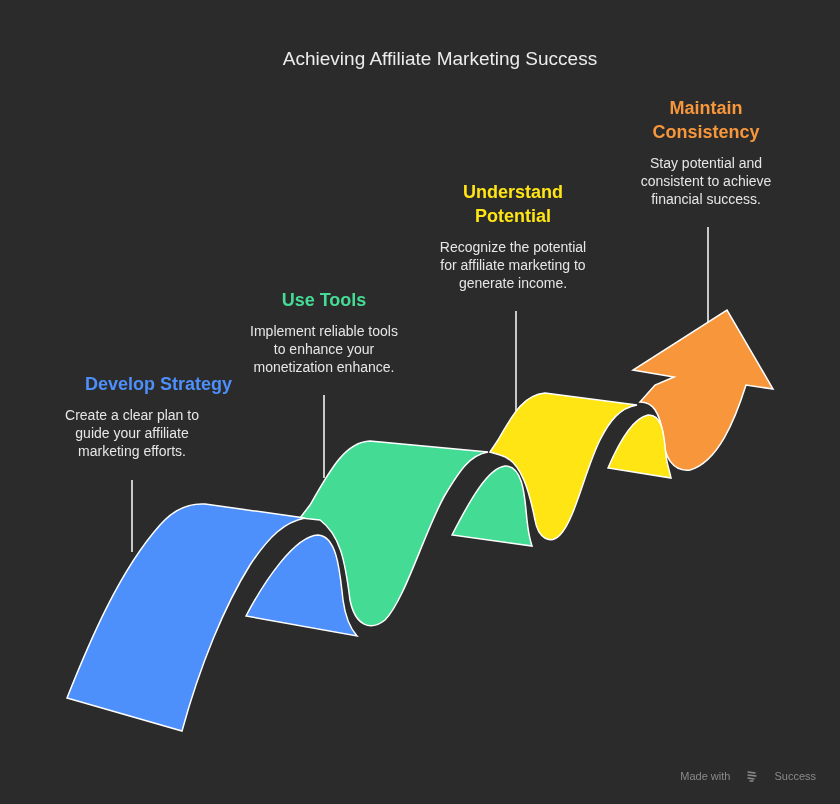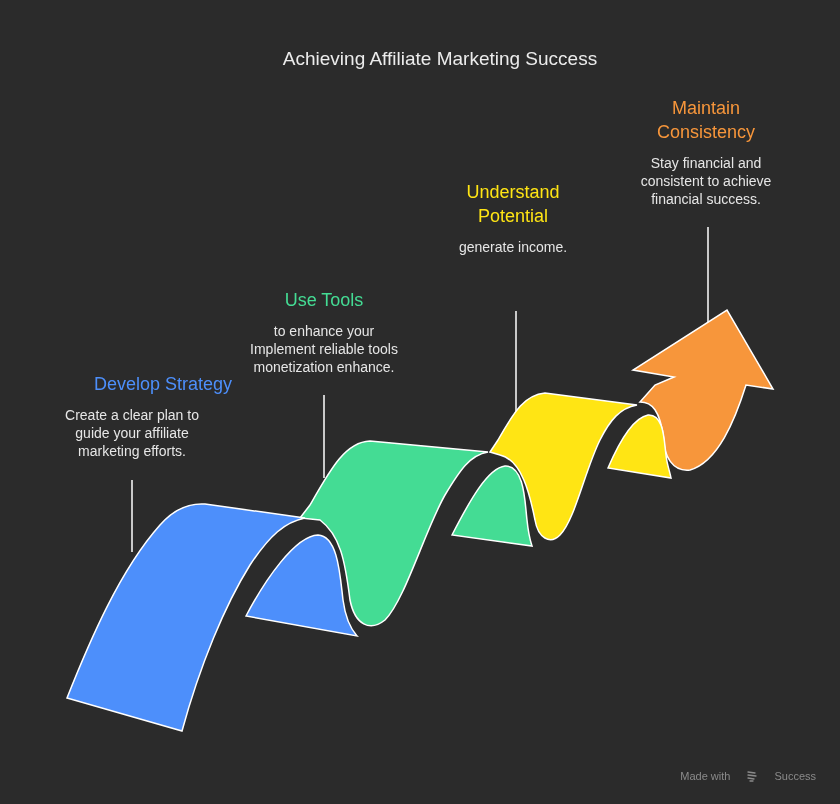--- a/index.html
+++ b/index.html
@@ -8,21 +8,21 @@
     background: #2b2b2b;
     position: relative;
     overflow: hidden;
     font-family: "Liberation Sans", "DejaVu Sans", sans-serif;
   }
   .title {
     position: absolute; left: 0; top: 48px; width: 840px;
     text-align: center; color: #ececec; font-size: 19px; margin-left: 20px;
   }
   .step { position: absolute; text-align: center; }
-  .step .heading { font-weight: normal; font-size: 18px; line-height: 24px; }
+  .step .heading { font-weight: bold; font-size: 18px; line-height: 24px; }
   .step .desc { color: #e6e6e6; font-size: 14px; line-height: 18px; margin-top: 10px; }
   svg.diagram { position: absolute; left: 0; top: 0; }
   .footer {
     position: absolute; right: 24px; bottom: 22px;
     color: #8a8a8a; font-size: 11px; display: flex; align-items: center; gap: 16px;
   }
 </style>
 </head>
 <body>
 
@@ -63,43 +63,45 @@
   <div class="desc">
     <div>Create a clear plan to</div>
     <div>guide your affiliate</div>
     <div>marketing efforts.</div>
   </div>
 </div>
 
 <div class="step" style="left:224px; top:288px; width:200px;">
   <div class="heading" style="color:#44dc94;">Use Tools</div>
   <div class="desc">
+    <div>Implement reliable tools</div>
     <div>to enhance your</div>
-    <div>Implement reliable tools</div>
     <div>monetization enhance.</div>
   </div>
 </div>
 
 <div class="step" style="left:413px; top:180px; width:200px;">
   <div class="heading" style="color:#ffe514;">
     <div>Understand</div>
     <div>Potential</div>
   </div>
   <div class="desc">
+    <div>Recognize the potential</div>
+    <div>for affiliate marketing to</div>
     <div>generate income.</div>
   </div>
 </div>
 
 <div class="step" style="left:606px; top:96px; width:200px;">
   <div class="heading" style="color:#f7963b;">
     <div>Maintain</div>
     <div>Consistency</div>
   </div>
   <div class="desc">
-    <div>Stay financial and</div>
+    <div>Stay potential and</div>
     <div>consistent to achieve</div>
     <div>financial success.</div>
   </div>
 </div>
 
 <div class="footer">
   <span>Made with</span>
   <svg width="12" height="12" viewBox="0 0 12 12">
     <g stroke="#8a8a8a" stroke-width="1.3" fill="none" stroke-linecap="round">
       <line x1="2" y1="2" x2="9" y2="3"></line>

